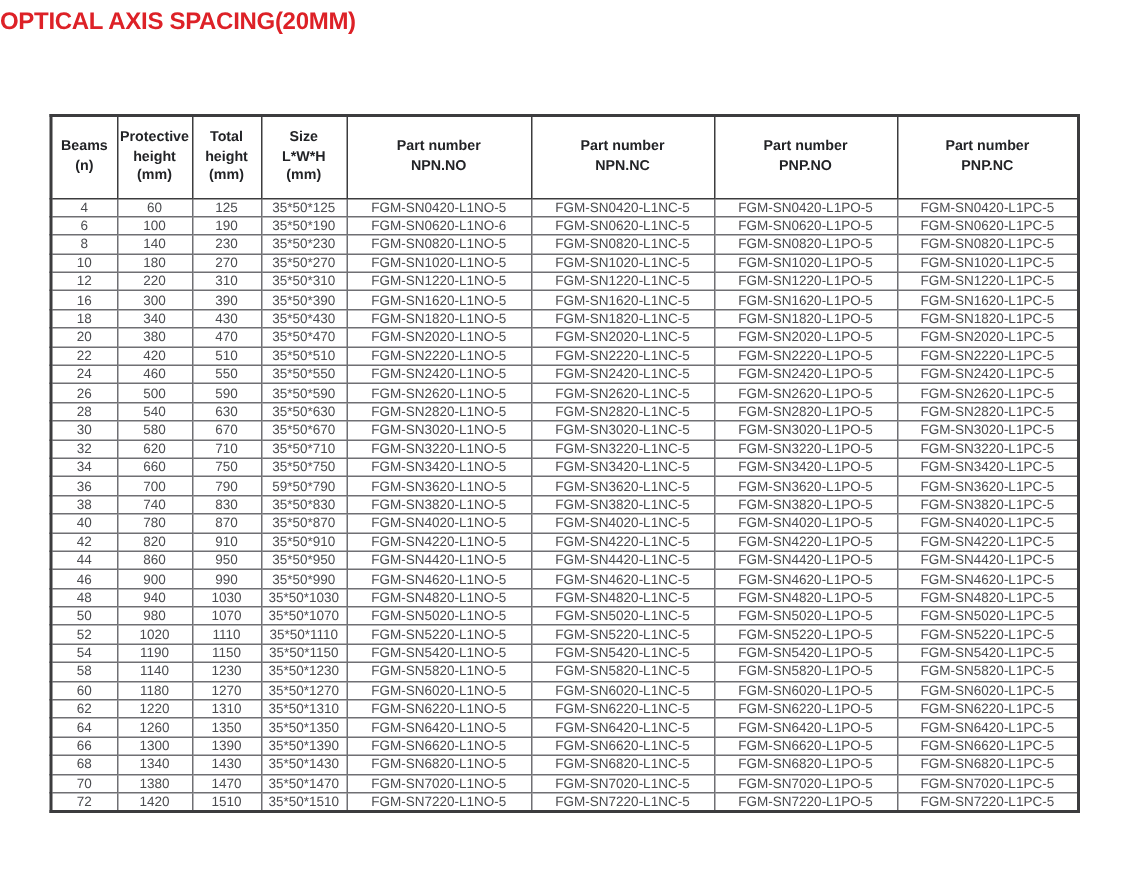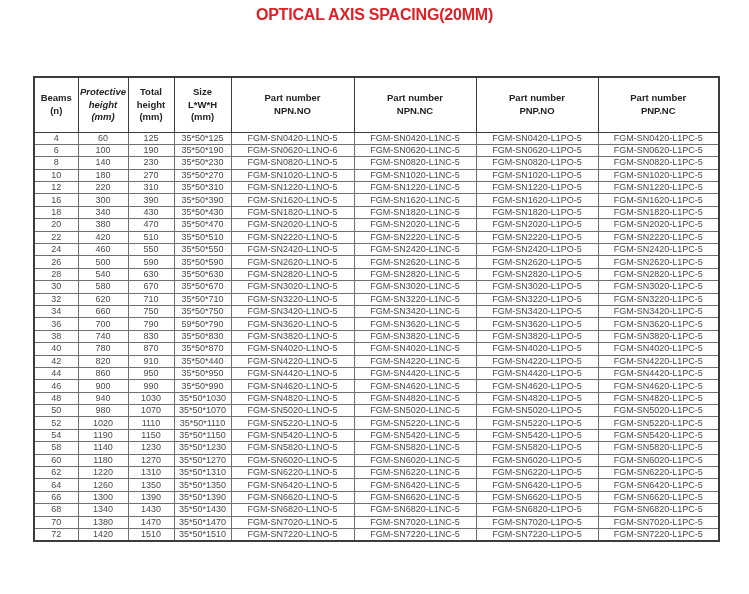--- a/index.html
+++ b/index.html
@@ -12,21 +12,21 @@
     height: 594px;
     position: relative;
     font-family: "Liberation Sans", sans-serif;
     overflow: hidden;
   }
   .page-title {
     position: absolute;
     top: 6px;
     left: 0;
     width: 100%;
-    text-align: center;
+    text-align: left;
     font-size: 16px;
     font-weight: bold;
     letter-spacing: -0.2px;
   }
   table.spec-table {
     position: absolute;
     left: 33px;
     top: 76px;
     width: 685px;
     border-collapse: collapse;
@@ -41,21 +41,20 @@
     text-align: center;
     vertical-align: middle;
     line-height: 1.3;
     padding: 1px 0;
     white-space: pre-line;
     background: #ffffff;
   }
   table.spec-table th.wrap-any {
     white-space: normal;
     overflow-wrap: anywhere;
-    font-style: italic;
   }
   thead tr { height: 55px; }
   table.spec-table td {
     border: 1px solid #6f6f73;
     font-size: 9px;
     color: #4a4b4f;
     text-align: center;
     vertical-align: middle;
     padding: 0;
     height: 11.4px;
@@ -280,21 +279,21 @@
         <td>35*50*870</td>
         <td>FGM-SN4020-L1NO-5</td>
         <td>FGM-SN4020-L1NC-5</td>
         <td>FGM-SN4020-L1PO-5</td>
         <td>FGM-SN4020-L1PC-5</td>
       </tr>
       <tr>
         <td>42</td>
         <td>820</td>
         <td>910</td>
-        <td>35*50*440</td>
+        <td>35*50*910</td>
         <td>FGM-SN4220-L1NO-5</td>
         <td>FGM-SN4220-L1NC-5</td>
         <td>FGM-SN4220-L1PO-5</td>
         <td>FGM-SN4220-L1PC-5</td>
       </tr>
       <tr>
         <td>44</td>
         <td>860</td>
         <td>950</td>
         <td>35*50*950</td>

